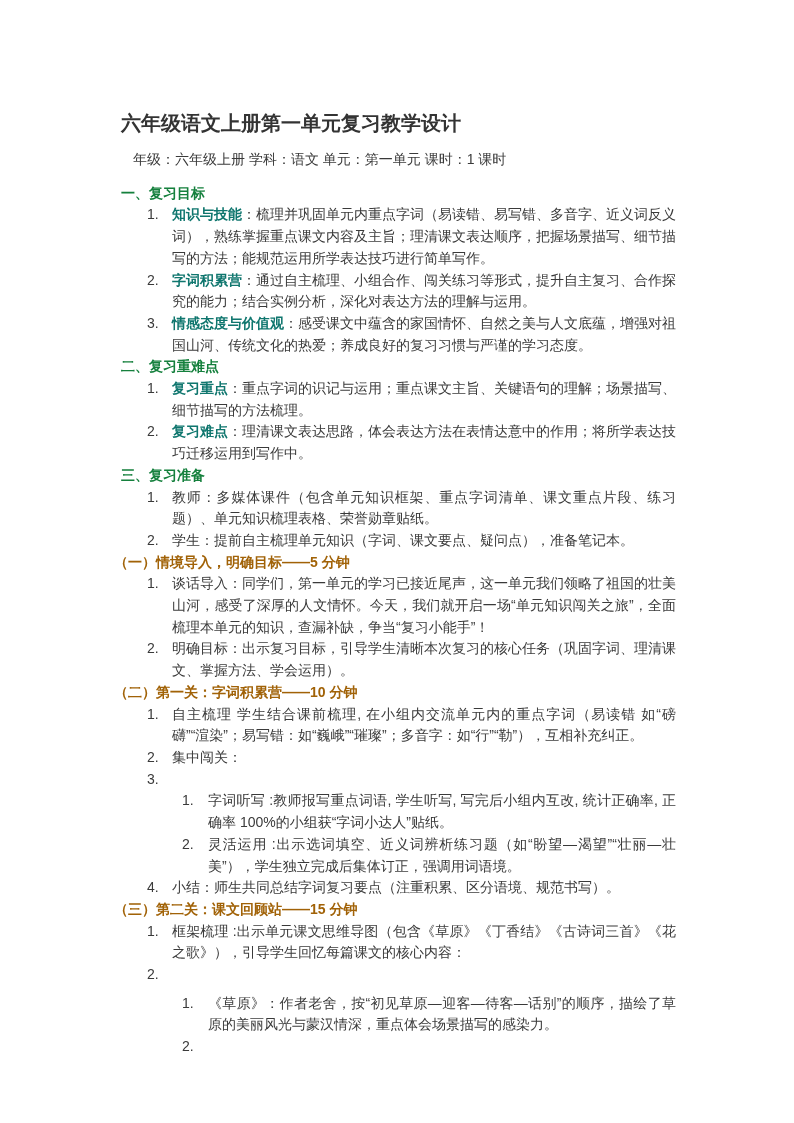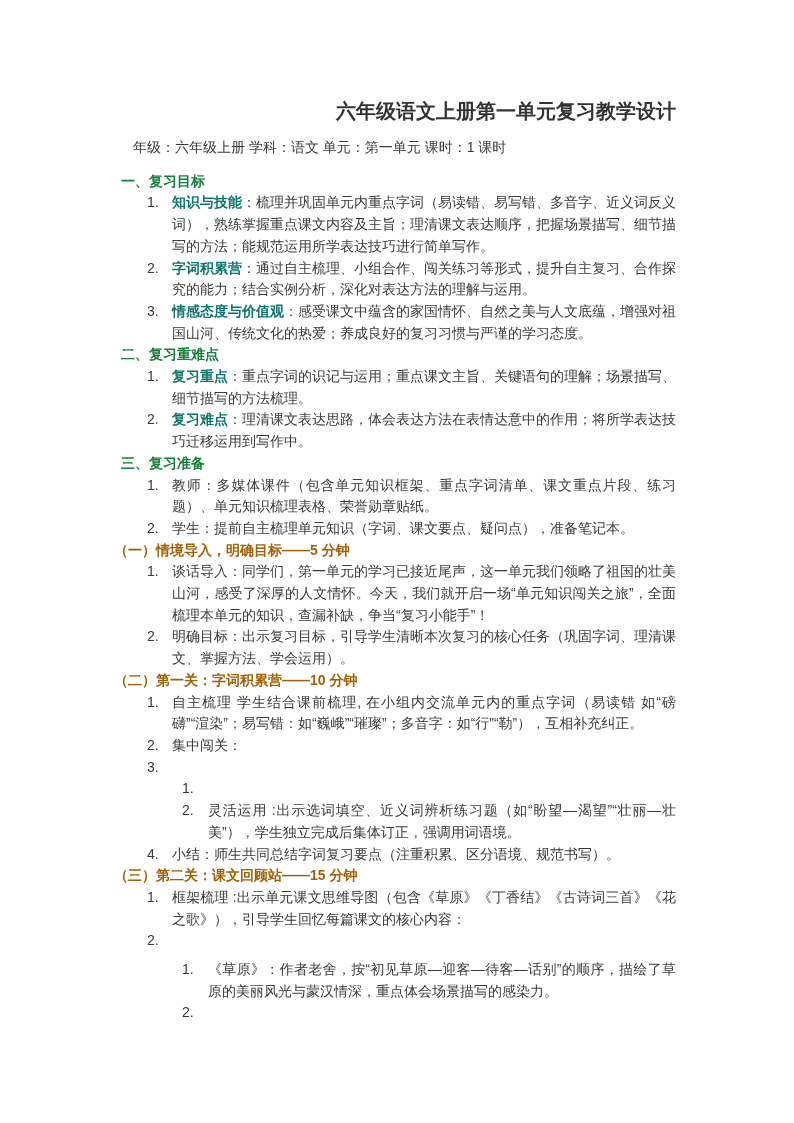--- a/index.html
+++ b/index.html
@@ -7,21 +7,21 @@
     position:relative;
     width:794px;height:1123px;box-sizing:border-box;
     padding:93px 118px 0 121px;
     background:#ffffff;color:#3a3a3a;
     font-family:"Liberation Sans","DejaVu Sans",sans-serif;
     font-size:14px;line-height:21.7px;
     overflow:hidden;
   }
   h1.title{
     font-size:20px;line-height:28px;font-weight:700;
-    text-align:right;margin:4px 0 11px 0;color:#333333;
+    text-align:left;margin:16px 0 11px 0;color:#333333;
   }
   .meta{margin:12px;}
   h2.sec{font-size:14px;line-height:21.7px;font-weight:700;margin:0;color:#15803d;}
   h3.sub{font-size:14px;line-height:21.7px;font-weight:700;margin:0 0 0 -7px;color:#a16207;}
   .li{display:flex;}
   .l1{padding-left:26px;}
   .l2{padding-left:61px;}
   .num{flex:0 0 25px;}
   .l2 .num{flex:0 0 26px;}
   .txt{flex:1;text-align:justify;}
@@ -89,20 +89,21 @@
   <div class="li l1">
     <span class="num">2.</span>
     <span class="txt"><span>集中闯关：</span></span>
   </div>
   <div class="li l1">
     <span class="num">3.</span>
     <span class="txt"><span></span></span>
   </div>
   <div class="li l2">
     <span class="num">1.</span>
+    <span class="txt"><span>字词听写 :教师报写重点词语, 学生听写, 写完后小组内互改, 统计正确率, 正确率 100%的小组获“字词小达人”贴纸。</span></span>
   </div>
   <div class="li l2">
     <span class="num">2.</span>
     <span class="txt"><span>灵活运用 :出示选词填空、近义词辨析练习题（如“盼望—渴望”“壮丽—壮美”），学生独立完成后集体订正，强调用词语境。</span></span>
   </div>
   <div class="li l1">
     <span class="num">4.</span>
     <span class="txt"><span>小结：师生共同总结字词复习要点（注重积累、区分语境、规范书写）。</span></span>
   </div>
 

